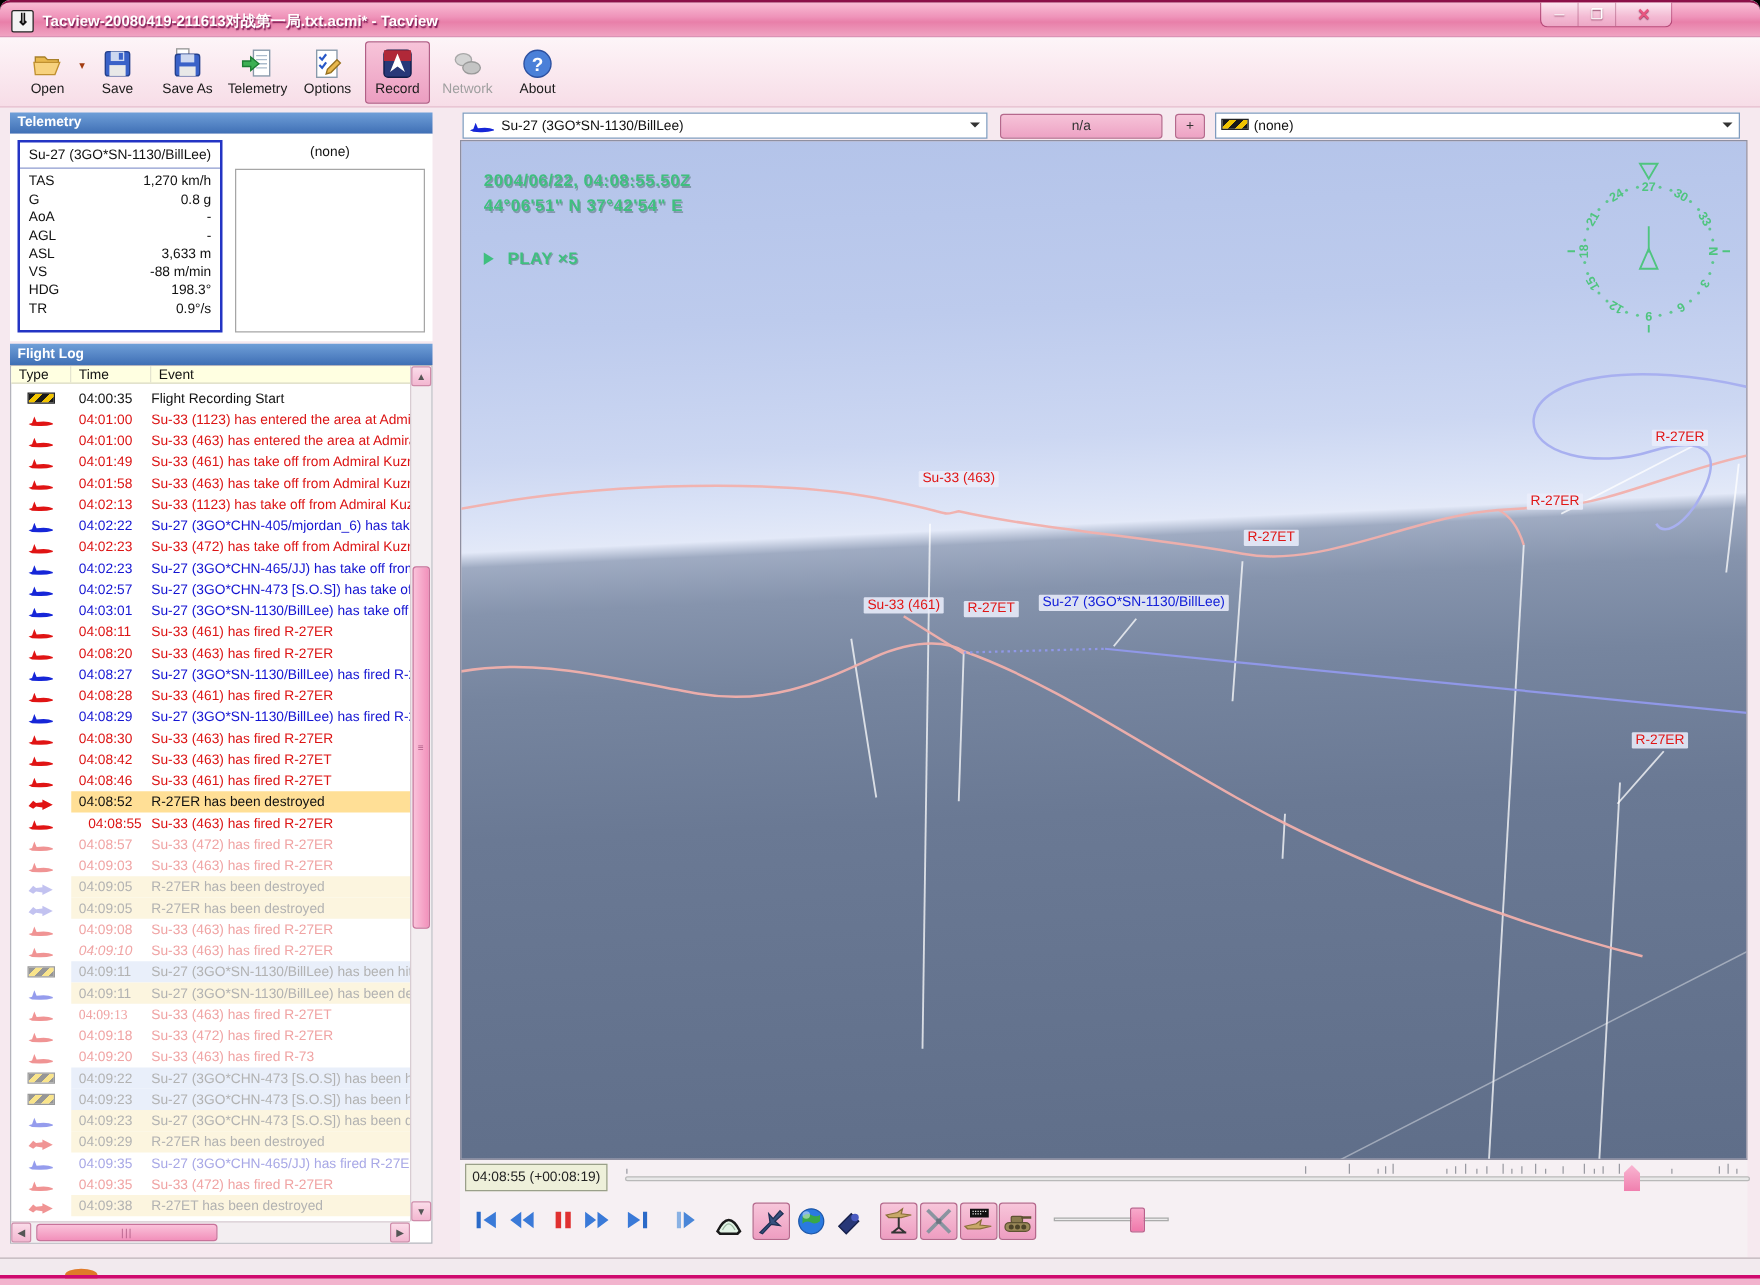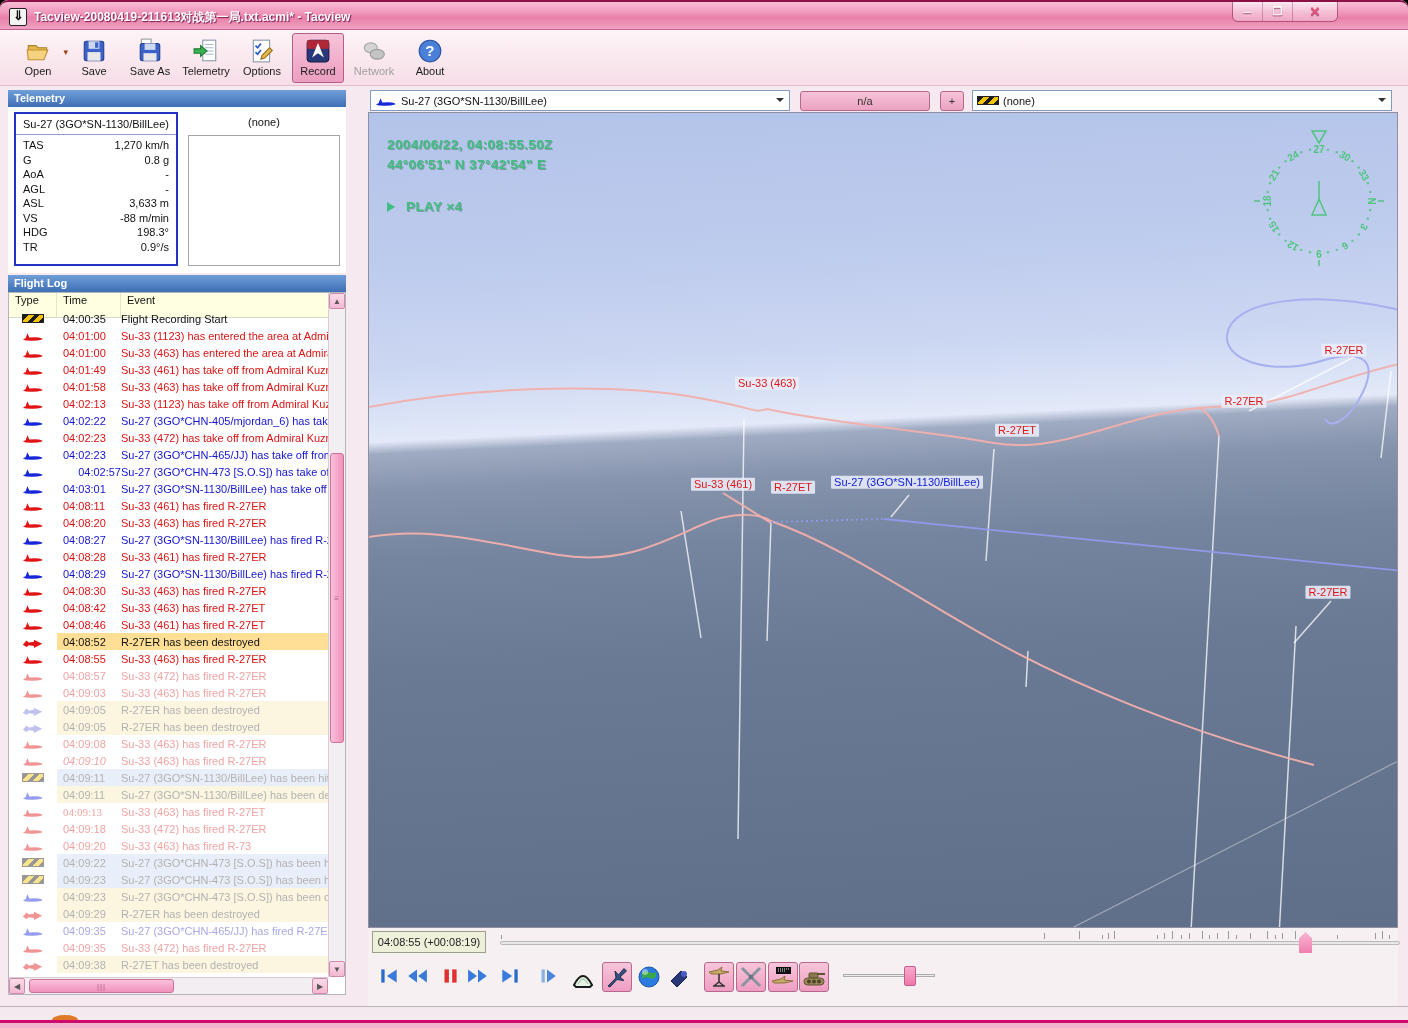--- a/index.html
+++ b/index.html
@@ -38,21 +38,21 @@
   .tbox { position:absolute; left:6px; top:5px; width:164px; height:154px; border:2px solid #2334c4; background:#fff; }
   .tbox-title { height:21px; text-align:center; font-size:11px; padding-top:4px; border-bottom:1px solid #8d9bd0; color:#111; }
   .trow { display:flex; justify-content:space-between; padding:0 7px; font-size:11px; height:14.5px; color:#111; }
   .trows { padding-top:4px; }
   .tbox2 { position:absolute; left:180px; top:5px; width:152px; height:154px; }
   .tbox2-title { height:21px; text-align:center; font-size:11px; padding-top:4px; color:#111; }
   .tbox2-body { position:absolute; left:0; top:23px; right:0; bottom:0; border:1px solid #a6a6a6; background:#fff; }
 
   
   .logpanel { position:absolute; left:8px; top:292px; width:338px; height:703px; background:#fff; border:1px solid #b4b4bc; }
-  .log-header { position:absolute; left:0; top:0; right:17px; height:25px; display:flex; background:#ffffe1; border-bottom:1px solid #d9d9c4; font-size:11px; color:#111; }
+  .log-header { position:absolute; left:0; top:0; right:17px; height:14px; display:flex; background:#ffffe1; border-bottom:1px solid #d9d9c4; font-size:11px; color:#111; }
   .lh-cell { padding:1px 0 0 6px; border-right:1px solid #e4e4cf; }
   .lh-type { width:48px; } .lh-time { width:64px; } .lh-event { flex:1; border-right:none; }
   .log-rows { position:absolute; left:0; top:17px; right:17px; bottom:17px; overflow:hidden; }
   .log-row { height:17px; display:flex; align-items:center; font-size:11px; white-space:nowrap; }
   .lr-icon { width:48px; display:flex; justify-content:center; flex:none; }
   .lr-icon svg { width:24px; height:12px; }
   .lr-rest { flex:1; display:flex; height:17px; align-items:center; overflow:hidden; }
   .lr-time { width:64px; padding-left:6px; flex:none; }
   .lr-text { flex:1; overflow:hidden; }
   .hazard-chip { width:22px; height:9px; border:1px solid #222; background:repeating-linear-gradient(135deg,#191919 0 4px,#f2c400 4px 8px); }
@@ -341,21 +341,21 @@
             <div class="lr-text" style="color: rgb(20, 20, 210);">Su-27 (3GO*CHN-465/JJ) has take off from</div>
           </div>
         </div>
         <div class="log-row">
           <div class="lr-icon">
             <svg viewBox="0 0 24 13">
               <path d="M1 10 L4 9 L6 3.5 L8 8.2 L14 7.8 Q19 7.8 22 9.3 L22 10.3 Q16 12 10 11.7 L4 11.4 Z" fill="#1626d8"></path>
             </svg>
           </div>
           <div class="lr-rest">
-            <div class="lr-time" style="color: rgb(20, 20, 210); text-align: right;">04:02:57</div>
+            <div class="lr-time" style="color: rgb(20, 20, 210);">04:02:57</div>
             <div class="lr-text" style="color: rgb(20, 20, 210);">Su-27 (3GO*CHN-473 [S.O.S]) has take off</div>
           </div>
         </div>
         <div class="log-row">
           <div class="lr-icon">
             <svg viewBox="0 0 24 13">
               <path d="M1 10 L4 9 L6 3.5 L8 8.2 L14 7.8 Q19 7.8 22 9.3 L22 10.3 Q16 12 10 11.7 L4 11.4 Z" fill="#1626d8"></path>
             </svg>
           </div>
           <div class="lr-rest">
@@ -462,21 +462,21 @@
             <div class="lr-text" style="color: rgb(17, 17, 17);">R-27ER has been destroyed</div>
           </div>
         </div>
         <div class="log-row">
           <div class="lr-icon">
             <svg viewBox="0 0 24 13">
               <path d="M1 10 L4 9 L6 3.5 L8 8.2 L14 7.8 Q19 7.8 22 9.3 L22 10.3 Q16 12 10 11.7 L4 11.4 Z" fill="#e01414"></path>
             </svg>
           </div>
           <div class="lr-rest">
-            <div class="lr-time" style="color: rgb(220, 20, 20);">04:08:55</div>
+            <div class="lr-time" style="color: rgb(220, 20, 20); text-align: center;">04:08:55</div>
             <div class="lr-text" style="color: rgb(220, 20, 20);">Su-33 (463) has fired R-27ER</div>
           </div>
         </div>
         <div class="log-row faded">
           <div class="lr-icon">
             <svg viewBox="0 0 24 13">
               <path d="M1 10 L4 9 L6 3.5 L8 8.2 L14 7.8 Q19 7.8 22 9.3 L22 10.3 Q16 12 10 11.7 L4 11.4 Z" fill="#e01414"></path>
             </svg>
           </div>
           <div class="lr-rest">
@@ -774,21 +774,21 @@
         <line x1="29" y1="88" x2="23" y2="88" stroke="#4fc57f" stroke-width="1.5"></line>
         <line x1="88" y1="68" x2="88" y2="89" stroke="#4fc57f" stroke-width="1.5"></line>
         <polygon points="81,102 95,102 88,86" fill="none" stroke="#4fc57f" stroke-width="1.5"></polygon>
       </svg>
 
     <div class="hud">
       <div class="hud-line">2004/06/22, 04:08:55.50Z</div>
       <div class="hud-line">44°06'51" N  37°42'54" E</div>
       <div class="hud-play">
         <span class="play-tri"></span>
-        <span>PLAY ×4</span>
+        <span>PLAY ×5</span>
       </div>
     </div>
 
     <div id="vlabels">
         <div class="vlabel red" style="left: 398px; top: 271px;">Su-33 (463)</div>
         <div class="vlabel red" style="left: 648px; top: 318px;">R-27ET</div>
         <div class="vlabel red" style="left: 975px; top: 238px;">R-27ER</div>
         <div class="vlabel red" style="left: 875px; top: 289px;">R-27ER</div>
         <div class="vlabel red" style="left: 354px; top: 372px;">Su-33 (461)</div>
         <div class="vlabel red" style="left: 424px; top: 375px;">R-27ET</div>

